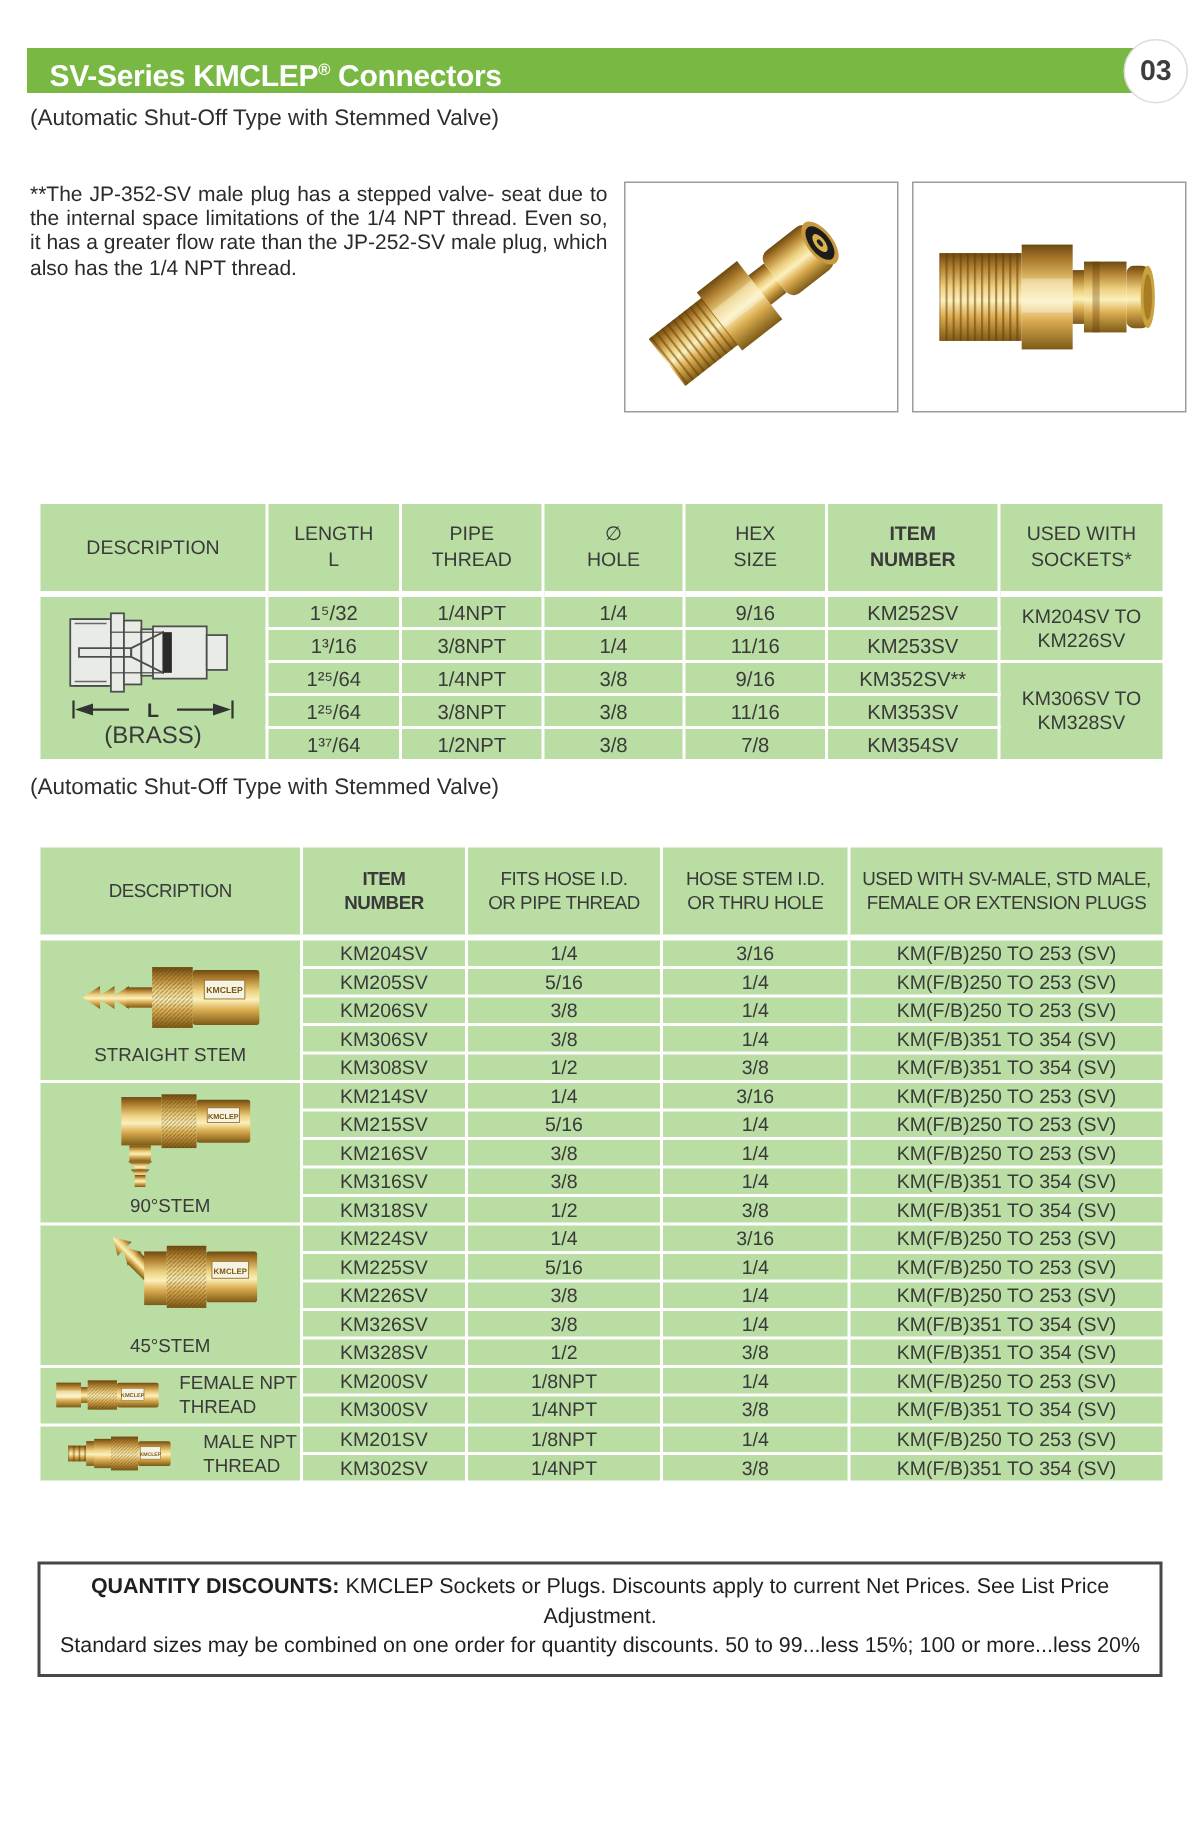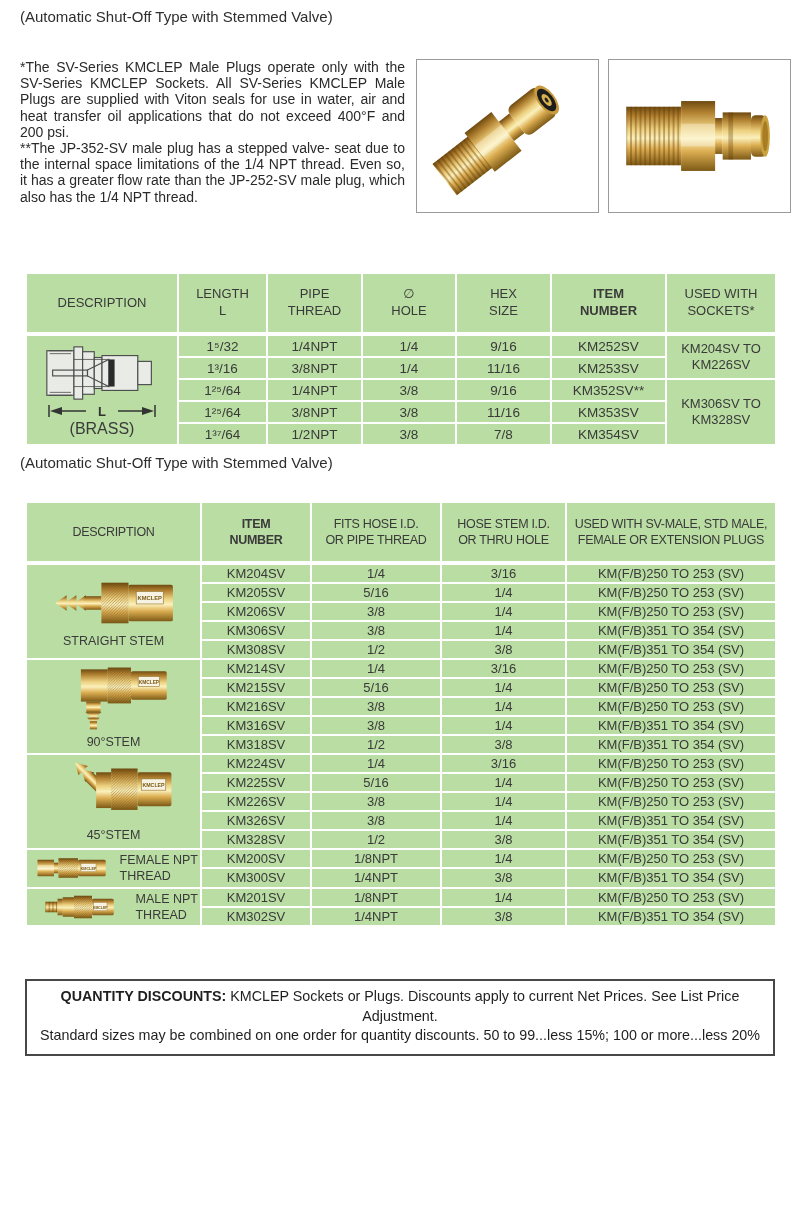--- a/index.html
+++ b/index.html
@@ -75,26 +75,29 @@
       </linearGradient>
       <pattern id="knurlP" width="3" height="3" patternUnits="userSpaceOnUse">
         <path d="M0,3 L3,0" stroke="#5a3a08" stroke-width="0.8"></path>
       </pattern>
       <pattern id="thrP" width="5" height="10" patternUnits="userSpaceOnUse">
         <line x1="2" y1="0" x2="2" y2="10" stroke="rgba(100,55,0,0.55)" stroke-width="1.4"></line>
       </pattern>
     </defs>
   </svg>
 
+  <div class="topbar">
+    <span class="title"><span>SV-Series KMCLEP</span><sup>®</sup><span> Connectors</span></span>
+    <div class="pagenum">03</div>
+  </div>
 
   <div class="sec-sub">(Automatic Shut-Off Type with Stemmed Valve)</div>
 
   <div class="content-row">
     <div class="intro">
-      <p>*The SV-Series KMCLEP Male Plugs operate only with the SV-Series KMCLEP Sockets. All SV-Series KMCLEP Male Plugs are supplied with Viton seals for use in water, air and heat transfer oil applications that do not exceed 400°F and 200 psi.</p>
       <p>**The JP-352-SV male plug has a stepped valve- seat due to the internal space limitations of the 1/4 NPT thread. Even so, it has a greater flow rate than the JP-252-SV male plug, which also has the 1/4 NPT thread.</p>
     </div>
     <div class="photos">
       <div class="photo-box">
         <svg width="170" height="142" viewBox="0 0 180 150">
           <g transform="translate(86,72) rotate(-38)">
             <rect x="-80" y="-21" width="48" height="42" fill="url(#goldV)"></rect>
             <rect x="-80" y="-21" width="48" height="42" fill="url(#thrP)"></rect>
             <rect x="-33" y="-26" width="36" height="52" fill="url(#goldV)"></rect>
             <rect x="-33" y="-9" width="36" height="15" fill="rgba(255,255,255,0.30)"></rect>

